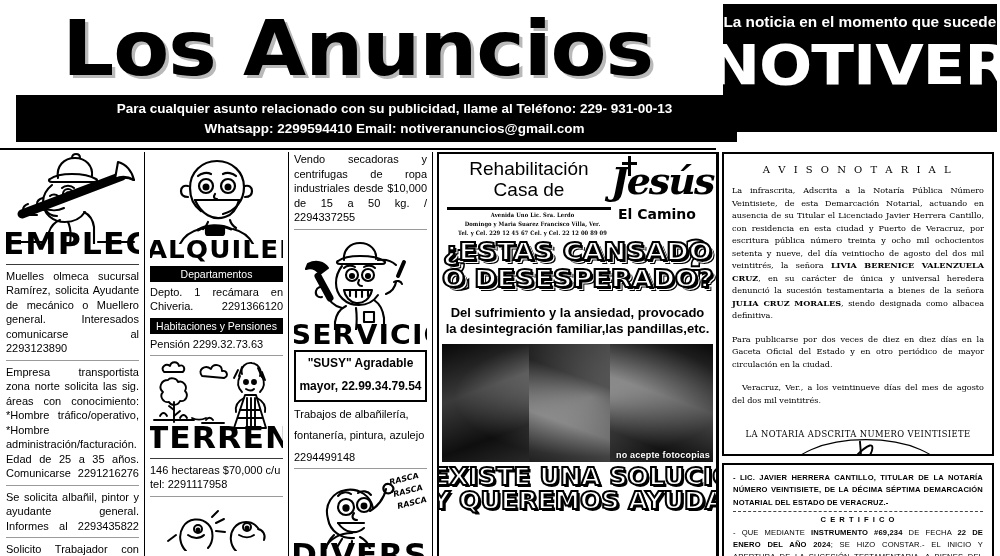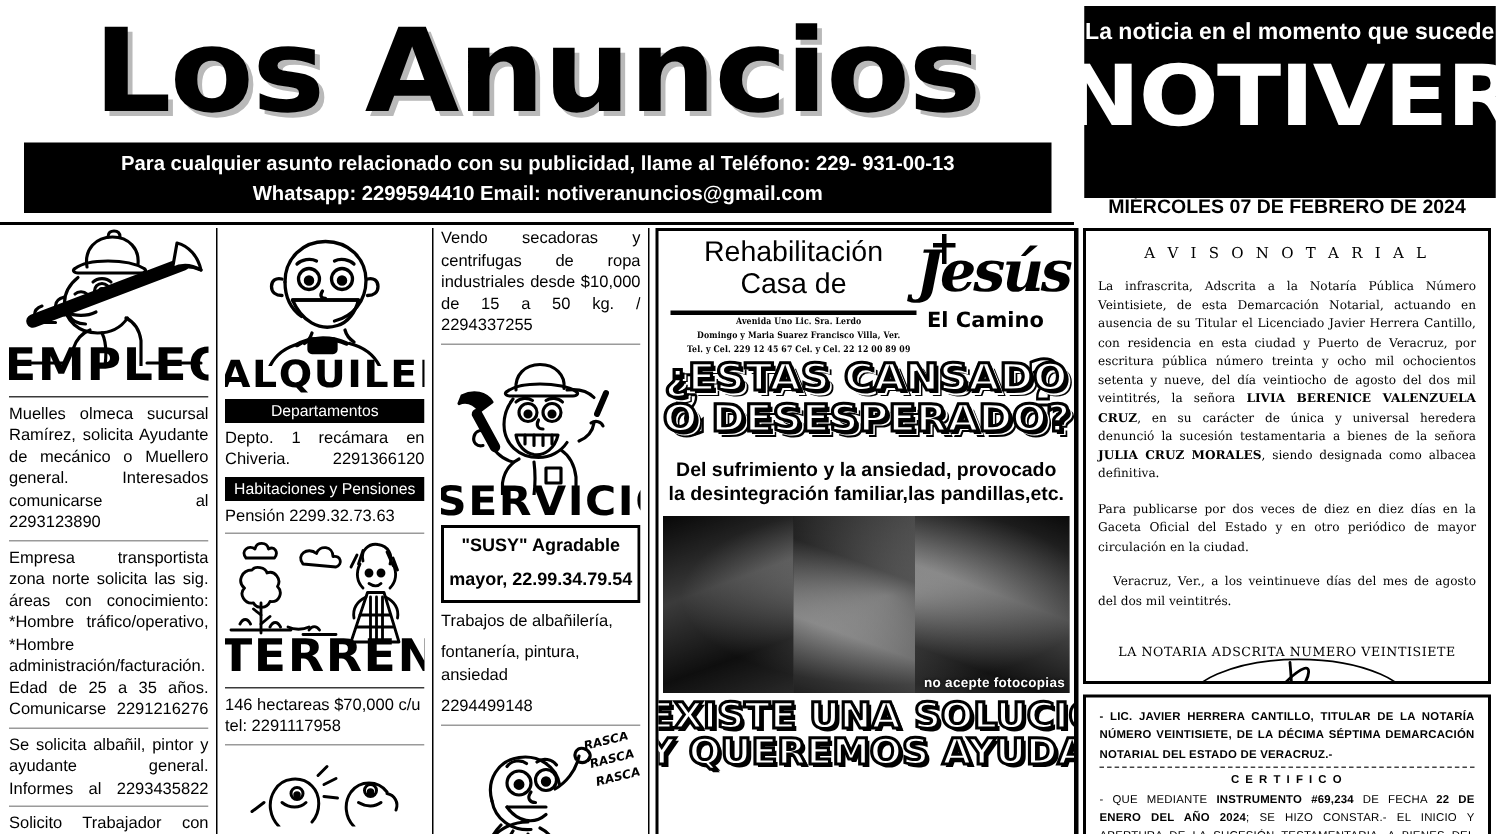--- a/index.html
+++ b/index.html
@@ -23,21 +23,21 @@
     font-size:77px;
     letter-spacing:-1px;
     line-height:1;
     transform:scaleX(1.06);
     text-shadow:3px 3px 0 #b9b9b9;
   }
   .mast-bar{
     position:absolute;left:16px;top:95px;width:685px;height:47px;
     background:#000;color:#fff;
     display:flex;flex-direction:column;align-items:center;justify-content:center;
-    font-weight:bold;font-size:13.5px;line-height:1.45;
+    font-weight:bold;font-size:13.5px;line-height:1.45;padding-left:36px;
   }
   .mast-bar div{white-space:nowrap;}
 
   
   .notiver{position:absolute;left:716px;top:0;width:284px;height:150px;}
   .notiver-inner{
     position:absolute;left:7px;top:4px;width:270px;height:124px;
     background:#000;color:#fff;
     border:2px solid #000;
     display:flex;flex-direction:column;align-items:center;justify-content:flex-start;
@@ -252,21 +252,20 @@
       <div>Whatsapp: 2299594410 Email: notiveranuncios@gmail.com</div>
     </div>
   </div>
   <div class="head-rule"></div>
 
   <div class="notiver">
     <div class="notiver-inner">
       <div class="notiver-slogan">La noticia en el momento que sucede</div>
       <div class="notiver-logo">NOTIVER</div>
     </div>
-    <div class="notiver-date">MIÉRCOLES 07 DE FEBRERO DE 2024</div>
   </div>
 
   <div class="vdiv" style="left:144px"></div>
   <div class="vdiv" style="left:288px"></div>
   <div class="vdiv" style="left:432px"></div>
   <div class="vdiv" style="left:718px"></div>
 
   <div class="col c1">
 
     <div class="art">
@@ -458,21 +457,21 @@
       </svg>
     </div>
     <div class="secthead sh-servicios">SERVICIOS</div>
 
     <div class="susybox">
       <div>"SUSY" Agradable</div>
       <div class="l2">mayor, 22.99.34.79.54</div>
     </div>
 
     <p class="ad left" style="margin-bottom:7px">Trabajos de albañilería,</p>
-    <p class="ad left" style="margin-bottom:7px">fontanería, pintura, ansiedad</p>
+    <p class="ad left" style="margin-bottom:7px">fontanería, pintura, azulejo</p>
     <p class="ad left">2294499148</p>
     <div class="hr"></div>
 
     <div class="art" style="position:relative">
       <svg viewBox="0 0 133 76" xmlns="http://www.w3.org/2000/svg">
         <g fill="none" stroke="#000" stroke-width="2.1" stroke-linecap="round" stroke-linejoin="round">
 
           <path d="M34 46c-4-14 4-27 18-29 13-2 25 6 27 18"></path>
           <path d="M34 46c2 12 13 20 26 19"></path>
 

